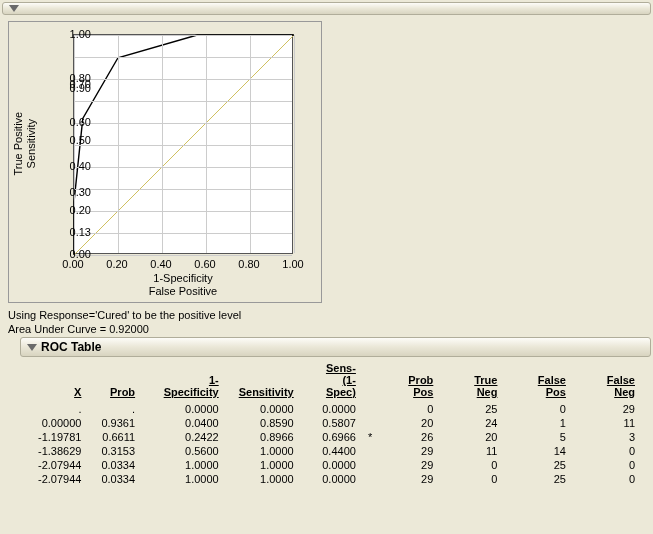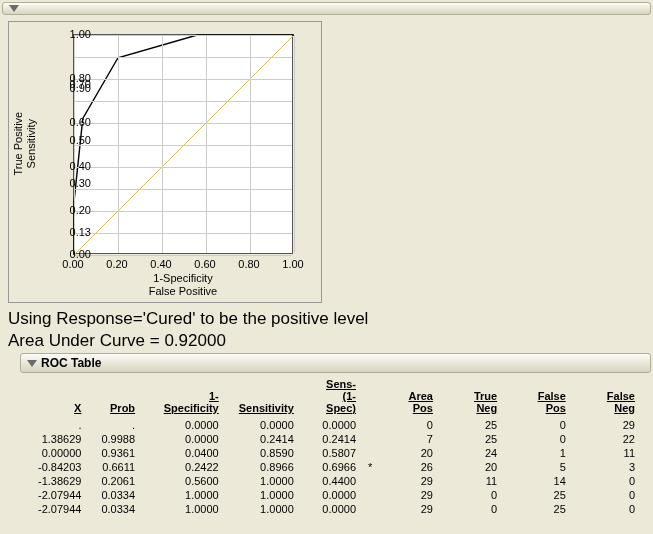--- a/index.html
+++ b/index.html
@@ -98,21 +98,21 @@
     line-height: 1.15;
   }
   .roc-svg {
     position: absolute;
     left: 0; top: 0;
     width: 220px; height: 220px;
     overflow: visible;
   }
   .note {
     margin: 2px 8px;
-    font-size: 17px;
+    font-size: 11px;
   }
   .sub-section {
     margin-left: 18px;
   }
   .table-wrap {
     margin: 4px 8px 8px 28px;
   }
   table.roc {
     border-collapse: collapse;
     font-size: 11px;
@@ -182,21 +182,21 @@
     </div>
   <div class="xtick" style="left: 58px;">0.00</div>
       <div class="xtick" style="left: 102px;">0.20</div>
       <div class="xtick" style="left: 146px;">0.40</div>
       <div class="xtick" style="left: 190px;">0.60</div>
       <div class="xtick" style="left: 234px;">0.80</div>
       <div class="xtick" style="left: 278px;">1.00</div>
       <div class="ytick" style="top: 226px;">0.00</div>
       <div class="ytick" style="top: 204px;">0.13</div>
       <div class="ytick" style="top: 182px;">0.20</div>
-      <div class="ytick" style="top: 155px;">0.30</div>
+      <div class="ytick" style="top: 164px;">0.30</div>
       <div class="ytick" style="top: 138px;">0.40</div>
       <div class="ytick" style="top: 112px;">0.50</div>
       <div class="ytick" style="top: 94px;">0.60</div>
       <div class="ytick" style="top: 56px;">0.70</div>
       <div class="ytick" style="top: 50px;">0.80</div>
       <div class="ytick" style="top: 28px; margin-top: 32px;">0.90</div>
       <div class="ytick" style="top: 6px;">1.00</div>
     </div>
 </div>
 
@@ -218,78 +218,66 @@
   <table class="roc" id="roctable">
     <thead>
         <tr id="rochdr">
           <th>X</th>
           <th>Prob</th>
           <th>1-Specificity</th>
           <th>Sensitivity</th>
           <th>Sens-
 (1-Spec)</th>
           <th class="star-col"></th>
-          <th>Area Pos</th>
+          <th>Prob Pos</th>
           <th>True Neg</th>
           <th>False Pos</th>
           <th>False Neg</th>
         </tr>
       </thead>
     <tbody id="rocbody">
         <tr>
           <td>.</td>
           <td>.</td>
           <td>0.0000</td>
           <td>0.0000</td>
           <td>0.0000</td>
           <td class="star-col"></td>
           <td>0</td>
           <td>25</td>
           <td>0</td>
           <td>29</td>
-        </tr>
-        <tr>
-          <td>1.38629</td>
-          <td>0.9988</td>
-          <td>0.0000</td>
-          <td>0.2414</td>
-          <td>0.2414</td>
-          <td class="star-col"></td>
-          <td>7</td>
-          <td>25</td>
-          <td>0</td>
-          <td>22</td>
         </tr>
         <tr>
           <td>0.00000</td>
           <td>0.9361</td>
           <td>0.0400</td>
           <td>0.8590</td>
           <td>0.5807</td>
           <td class="star-col"></td>
           <td>20</td>
           <td>24</td>
           <td>1</td>
           <td>11</td>
         </tr>
         <tr>
-          <td>-0.84203</td>
+          <td>-1.19781</td>
           <td>0.6611</td>
           <td>0.2422</td>
           <td>0.8966</td>
           <td>0.6966</td>
           <td class="star-col">*</td>
           <td>26</td>
           <td>20</td>
           <td>5</td>
           <td>3</td>
         </tr>
         <tr>
           <td>-1.38629</td>
-          <td>0.2061</td>
+          <td>0.3153</td>
           <td>0.5600</td>
           <td>1.0000</td>
           <td>0.4400</td>
           <td class="star-col"></td>
           <td>29</td>
           <td>11</td>
           <td>14</td>
           <td>0</td>
         </tr>
         <tr>

